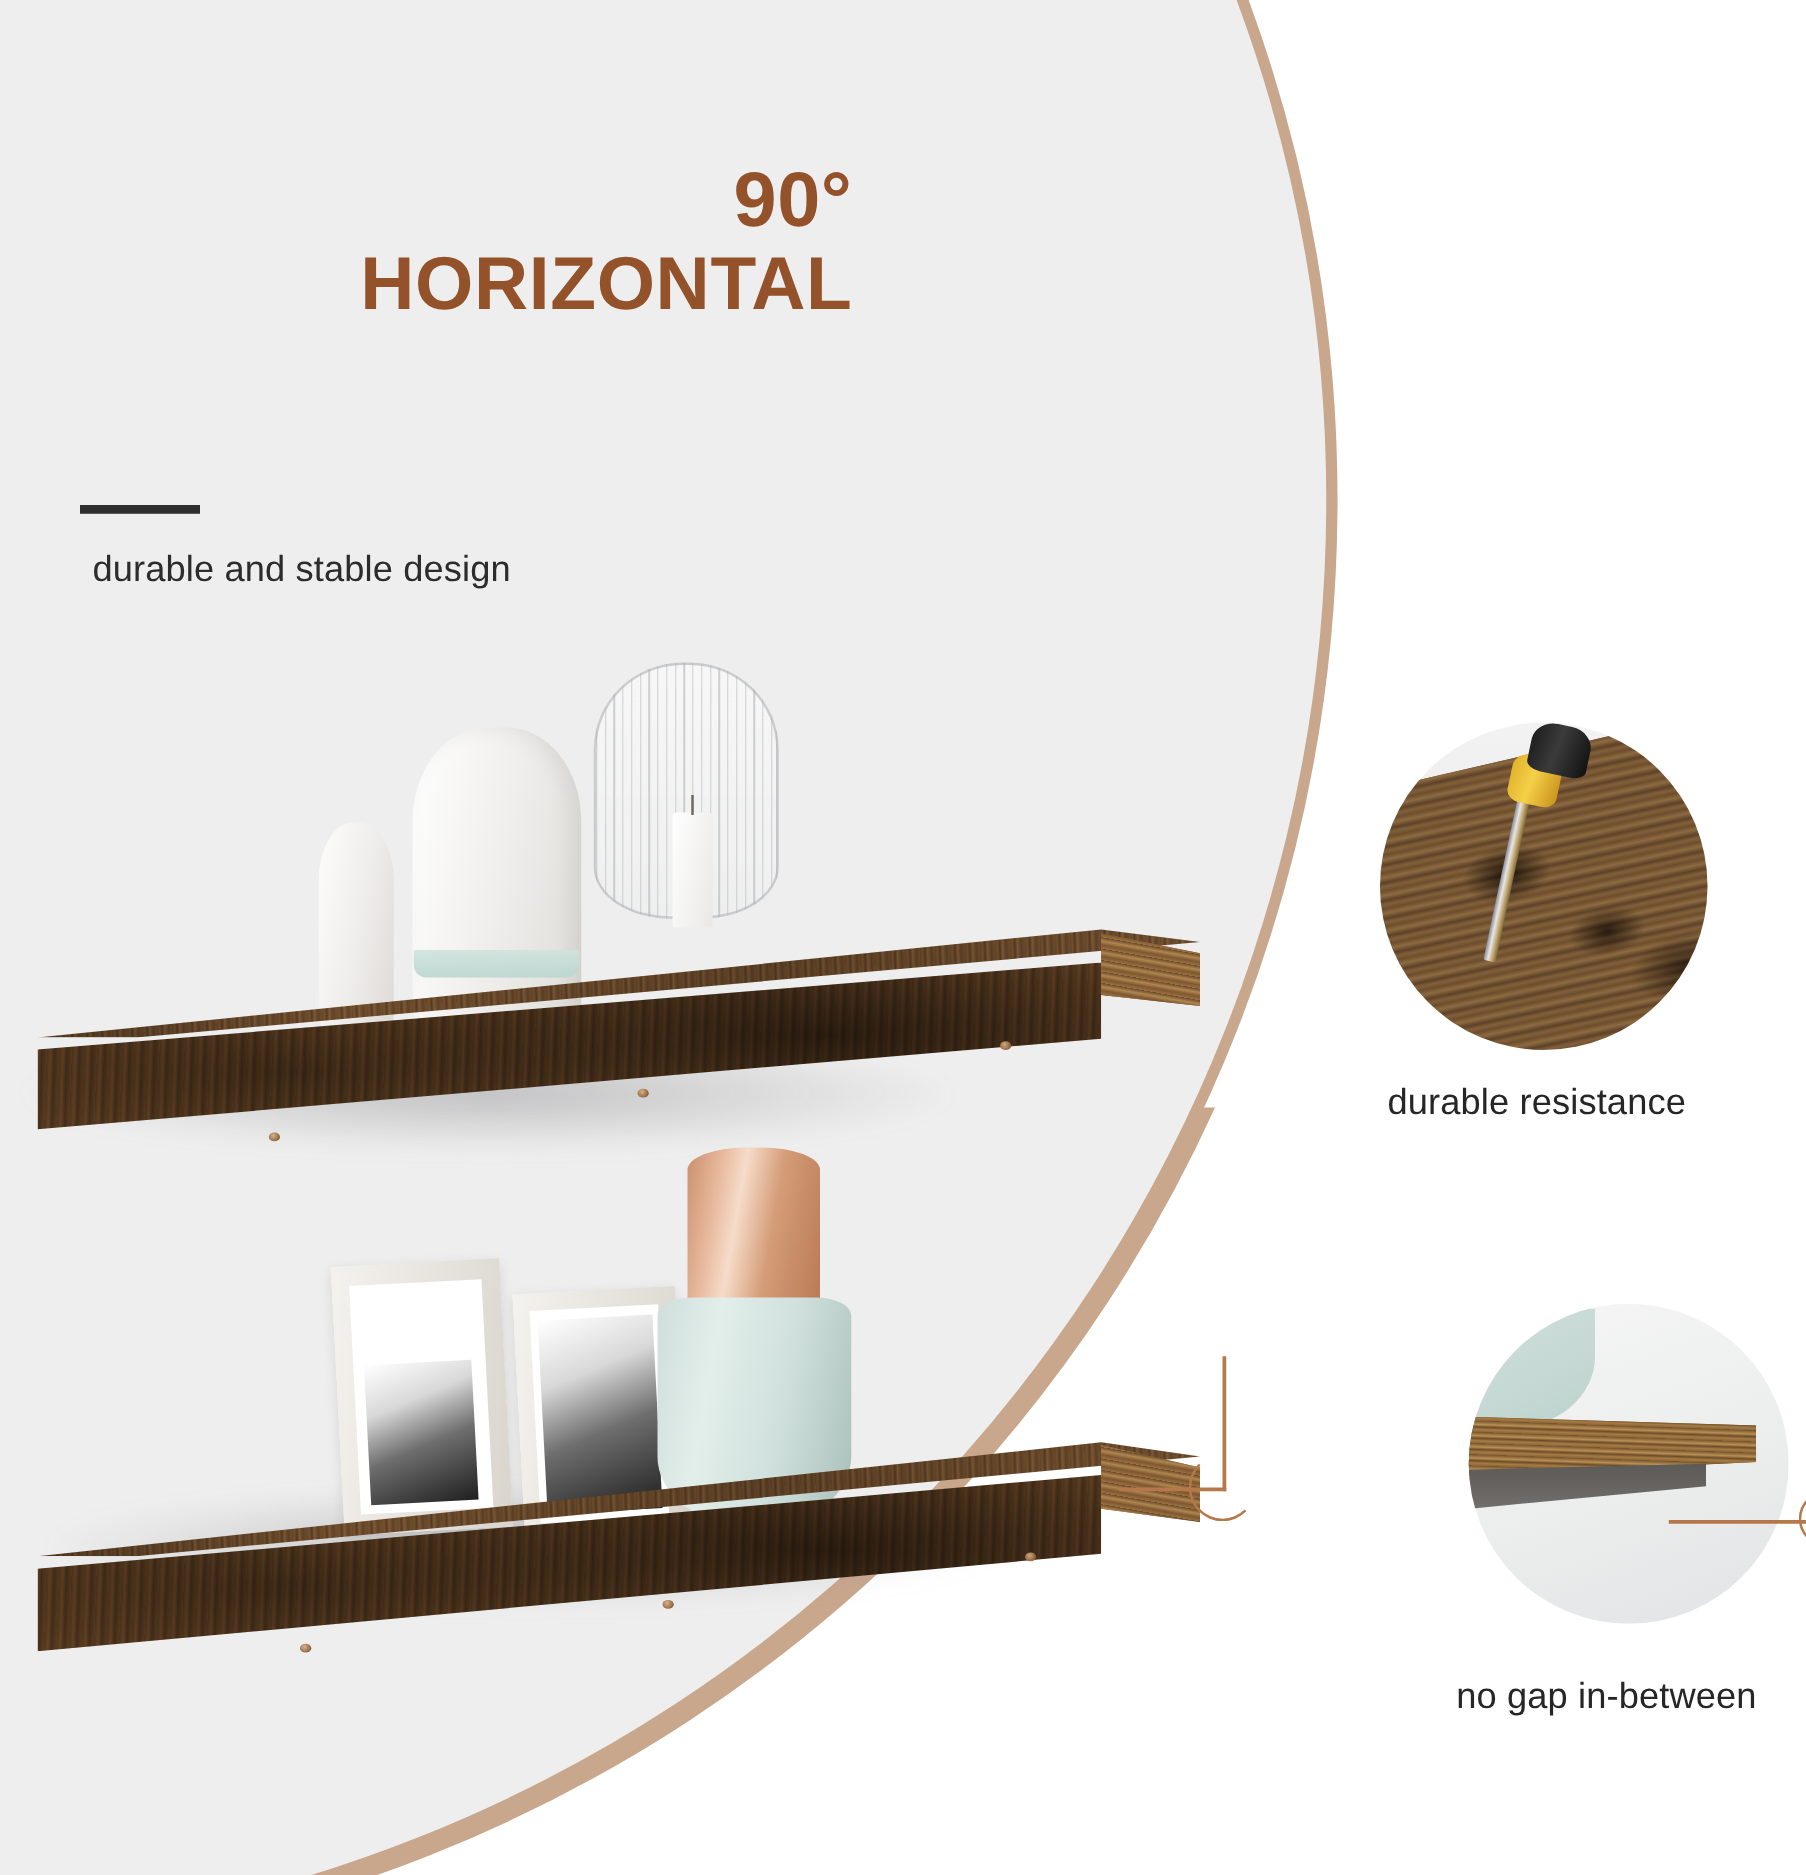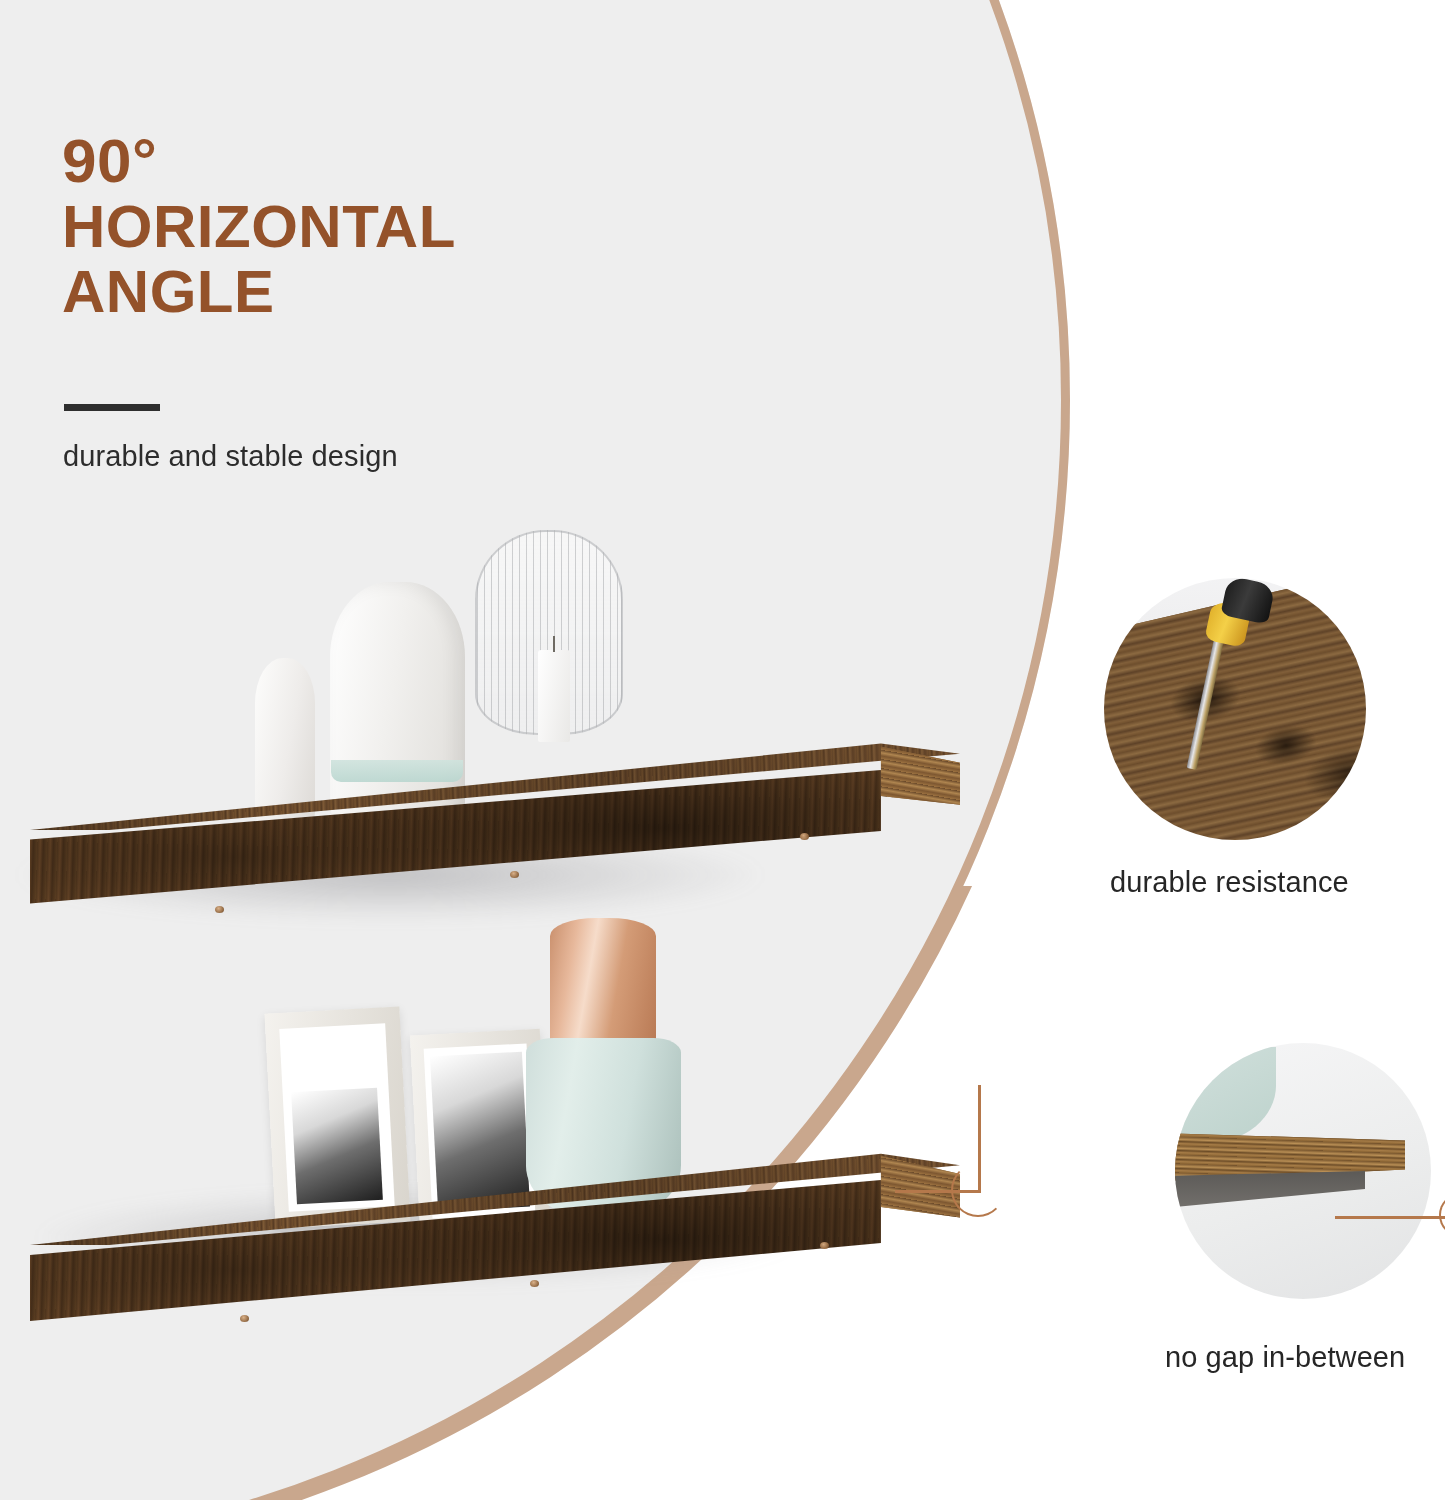--- a/index.html
+++ b/index.html
@@ -64,35 +64,36 @@
     width: 620px;
   }
   .headline-line {
     font-size: 60px;
     font-weight: bold;
     color: #94522a;
     line-height: 1.08;
     letter-spacing: 0.5px;
     margin: 0;
     white-space: nowrap;
+    text-align: right;
   }
   .headline-line.deg {
     font-size: 62px;
   }
   .divider {
     position: absolute;
     left: 64px;
     top: 404px;
     width: 96px;
     height: 7px;
     background: #2e2e2e;
   }
   .subtitle {
     position: absolute;
-    left: 63px;
+    left: 74px;
     top: 440px;
     font-size: 29px;
     color: #2c2c2c;
     letter-spacing: 0.1px;
     white-space: nowrap;
   }
 
   
   .scene {
     position: absolute;
@@ -337,21 +338,20 @@
 
   <div class="bg-layer">
     <div class="bg-grey"></div>
     <div class="bg-arc"></div>
     <div class="bg-arc-thick"></div>
   </div>
 
   <div class="headline">
     <div class="headline-line deg">90°</div>
     <div class="headline-line">HORIZONTAL</div>
-    <div class="headline-line">ANGLE</div>
   </div>
   <div class="divider"></div>
   <div class="subtitle">durable and stable design</div>
 
   <div class="scene">
 
     <div class="shadow-blob" style="left:20px; top:330px; width:740px; height:90px;"></div>
 
     <div class="shelf" style="left:0px; top:130px; width:960px; height:300px;">
 

